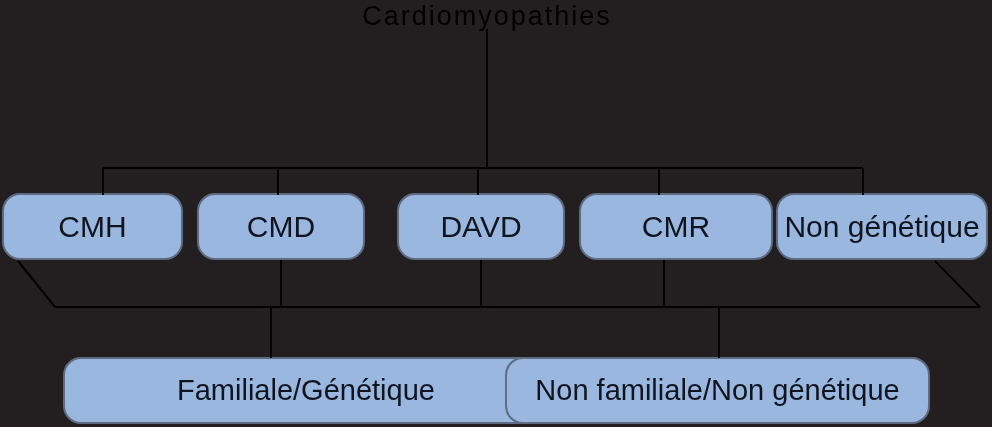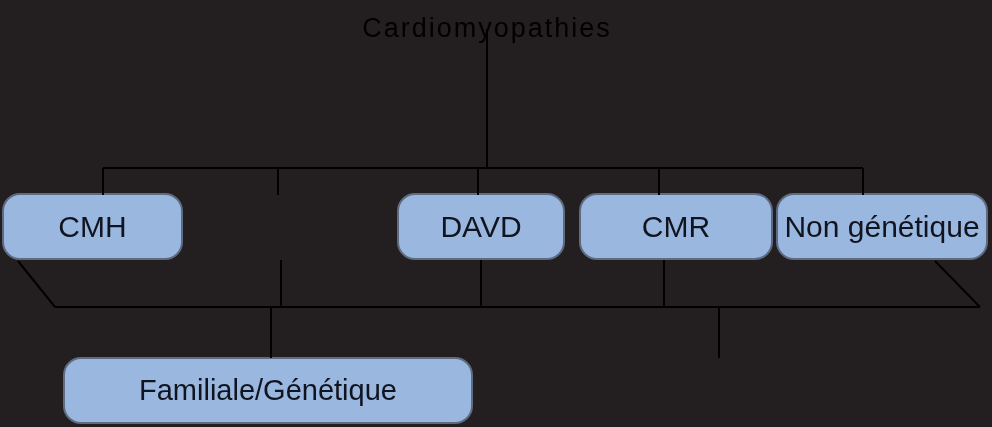--- a/index.html
+++ b/index.html
@@ -11,21 +11,21 @@
     position: relative;
     width: 992px;
     height: 427px;
     background: var(--background, #231f20);
     font-family: "Liberation Sans", sans-serif;
     overflow: hidden;
   }
   .figure-title {
     position: absolute;
     left: 0;
-    top: 13px;
+    top: 1px;
     width: 974px;
     text-align: center;
     font-size: 27px;
     letter-spacing: 2px;
     color: var(--title-text, #000000);
   }
   .node {
     position: absolute;
     box-sizing: border-box;
     height: 67px;
@@ -39,21 +39,21 @@
     font-size: 30px;
     white-space: nowrap;
   }
   .row-top { top: 193px; }
   .row-bottom { top: 357px; font-size: 29px; }
   .n0 { left: 2px;   width: 181px; }
   .n1 { left: 197px; width: 168px; }
   .n2 { left: 397px; width: 168px; }
   .n3 { left: 579px; width: 194px; }
   .n4 { left: 776px; width: 212px; }
-  .b0 { left: 63px;  width: 410px; }
+  .b0 { left: 63px;  width: 486px; }
   .b1 { left: 505px; width: 425px; }
   .connectors {
     position: absolute;
     left: 0;
     top: 0;
     width: 992px;
     height: 427px;
     pointer-events: none;
   }
   .connectors path {
@@ -64,28 +64,30 @@
 </style>
 </head>
 <body>
 
 <div class="canvas" style="--background: #231f20; --box-fill: #9ab7e0; --box-border: #5f6b80; --box-text: #10141f; --line: #000000; --title-text: #000000;">
 
   <div class="figure-title">Cardiomyopathies</div>
 
   <div class="node row-top n0">CMH</div>
 
+  <div class="node row-top n1">CMD</div>
 
   <div class="node row-top n2">DAVD</div>
 
   <div class="node row-top n3">CMR</div>
 
   <div class="node row-top n4">Non génétique</div>
 
   <div class="node row-bottom b0">Familiale/Génétique</div>
 
+  <div class="node row-bottom b1">Non familiale/Non génétique</div>
 
   <svg class="connectors" viewBox="0 0 992 427" xmlns="http://www.w3.org/2000/svg">
     <path d="M487 29 V168 M103 168 H863 M103 168 V195 M278 168 V195 M478 168 V195 M659 168 V195 M863 168 V195"></path>
     <path d="M18 261 L55 307 M281 260 V307 M481 260 V307 M664 260 V307 M935 261 L980 307 M55 307 H980 M271 307 V358 M719 307 V358"></path>
   </svg>
 
 </div>
 
 </body></html>

